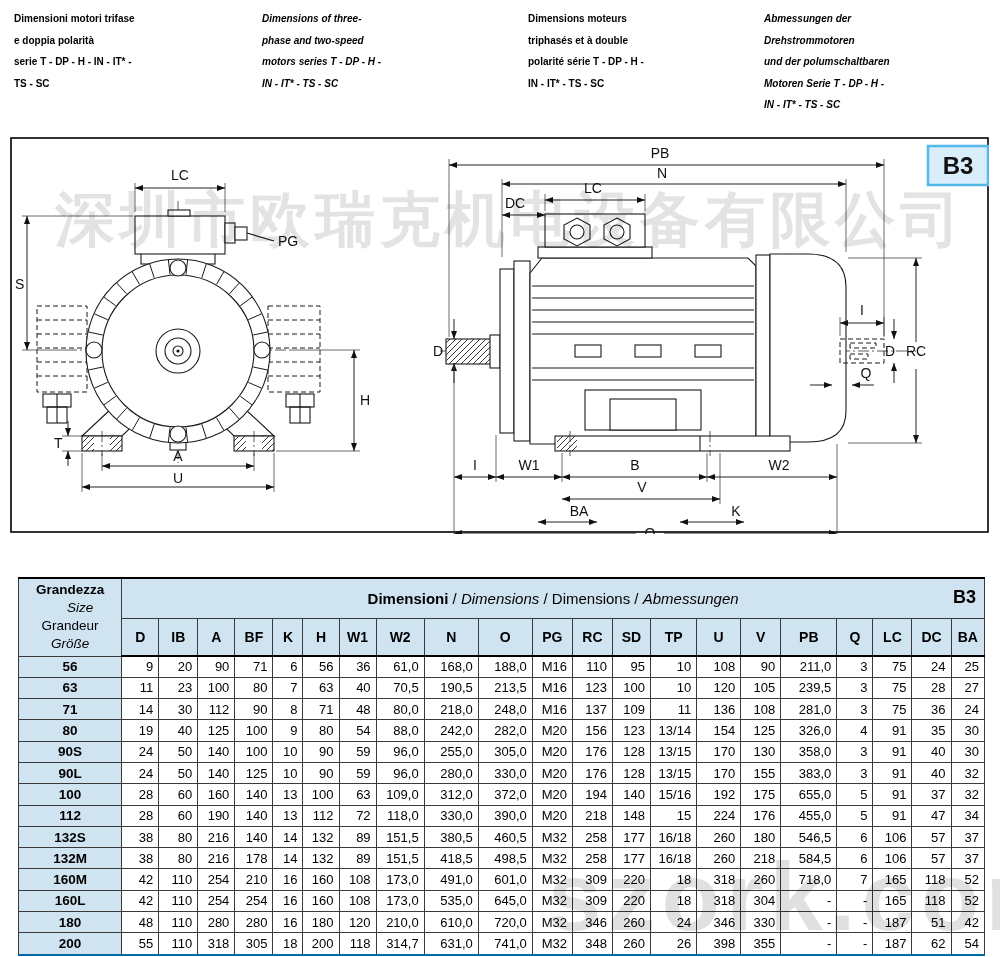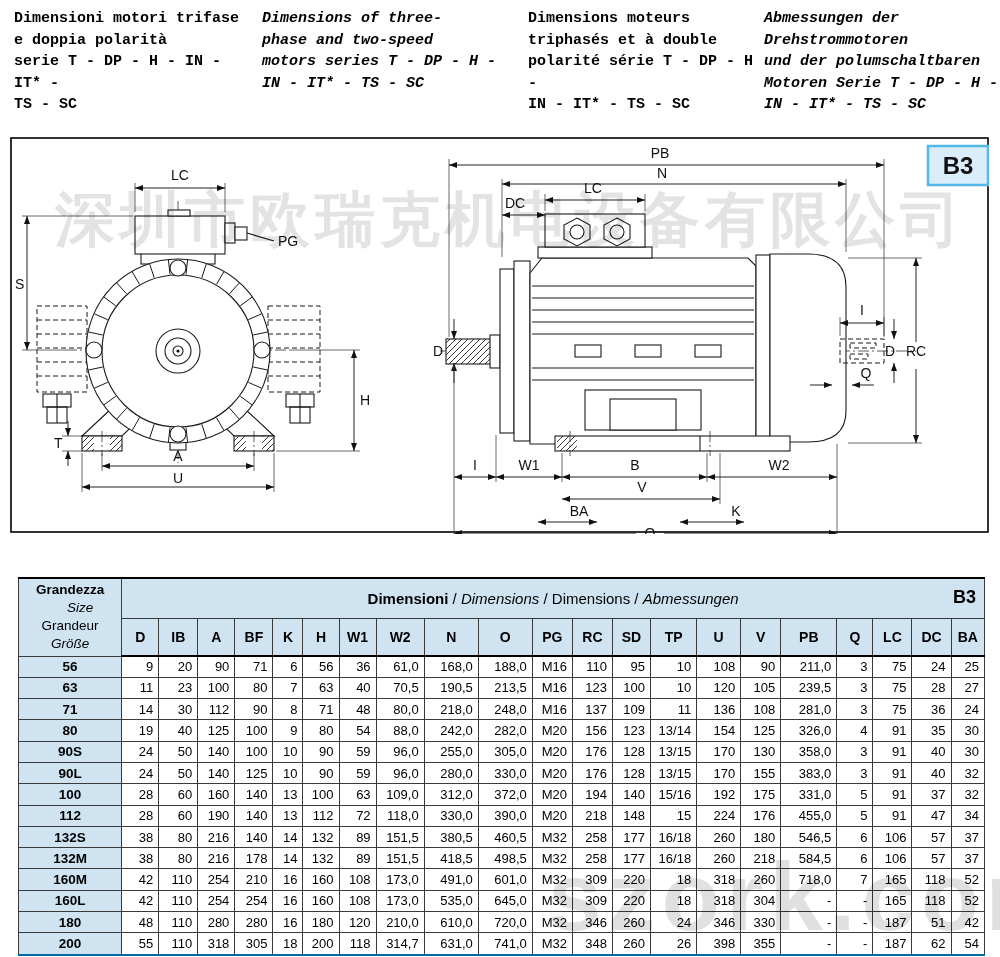--- a/index.html
+++ b/index.html
@@ -1,20 +1,20 @@
 <!DOCTYPE html>
 <html><head>
 <meta charset="utf-8">
 <style>
   html,body{margin:0;padding:0;background:#fff;}
   .page{position:relative;width:1000px;height:957px;background:#fff;overflow:hidden;
         font-family:"Liberation Sans","DejaVu Sans",sans-serif;color:#000;}
   
-  .hb{position:absolute;top:8px;width:240px;font-size:15px;line-height:21.5px;
-      font-weight:bold;white-space:pre-line;font-family:Liberation Mono, monospace;}
+  .hb{position:absolute;top:8px;width:240px;font-size:10px;line-height:21.5px;
+      font-weight:bold;white-space:pre-line;}
   .hb.it2{font-style:italic;}
   .hb1{left:14px;} .hb2{left:262px;} .hb3{left:528px;} .hb4{left:764px;}
   
   .wm-cjk{position:absolute;left:55px;top:188px;width:920px;font-size:60px;line-height:64px;
           font-weight:bold;letter-spacing:5px;color:rgba(0,0,0,0.11);white-space:nowrap;z-index:5;pointer-events:none;}
   .wm-site{position:absolute;left:548px;top:842px;font-size:96px;font-weight:bold;letter-spacing:6px;
            color:rgba(0,0,0,0.12);z-index:5;pointer-events:none;}
   
   .draw{position:absolute;left:10px;top:137px;width:979px;height:397px;}
   svg text{font-family:"Liberation Sans","DejaVu Sans",sans-serif;font-size:14px;fill:#111;}
@@ -541,21 +541,21 @@
           <td>63</td>
           <td>109,0</td>
           <td>312,0</td>
           <td>372,0</td>
           <td>M20</td>
           <td>194</td>
           <td>140</td>
           <td>15/16</td>
           <td>192</td>
           <td>175</td>
-          <td>331,0</td>
+          <td>655,0</td>
           <td>5</td>
           <td>91</td>
           <td>37</td>
           <td>32</td>
         </tr>
         <tr>
           <th>112</th>
           <td>28</td>
           <td>60</td>
           <td>190</td>

